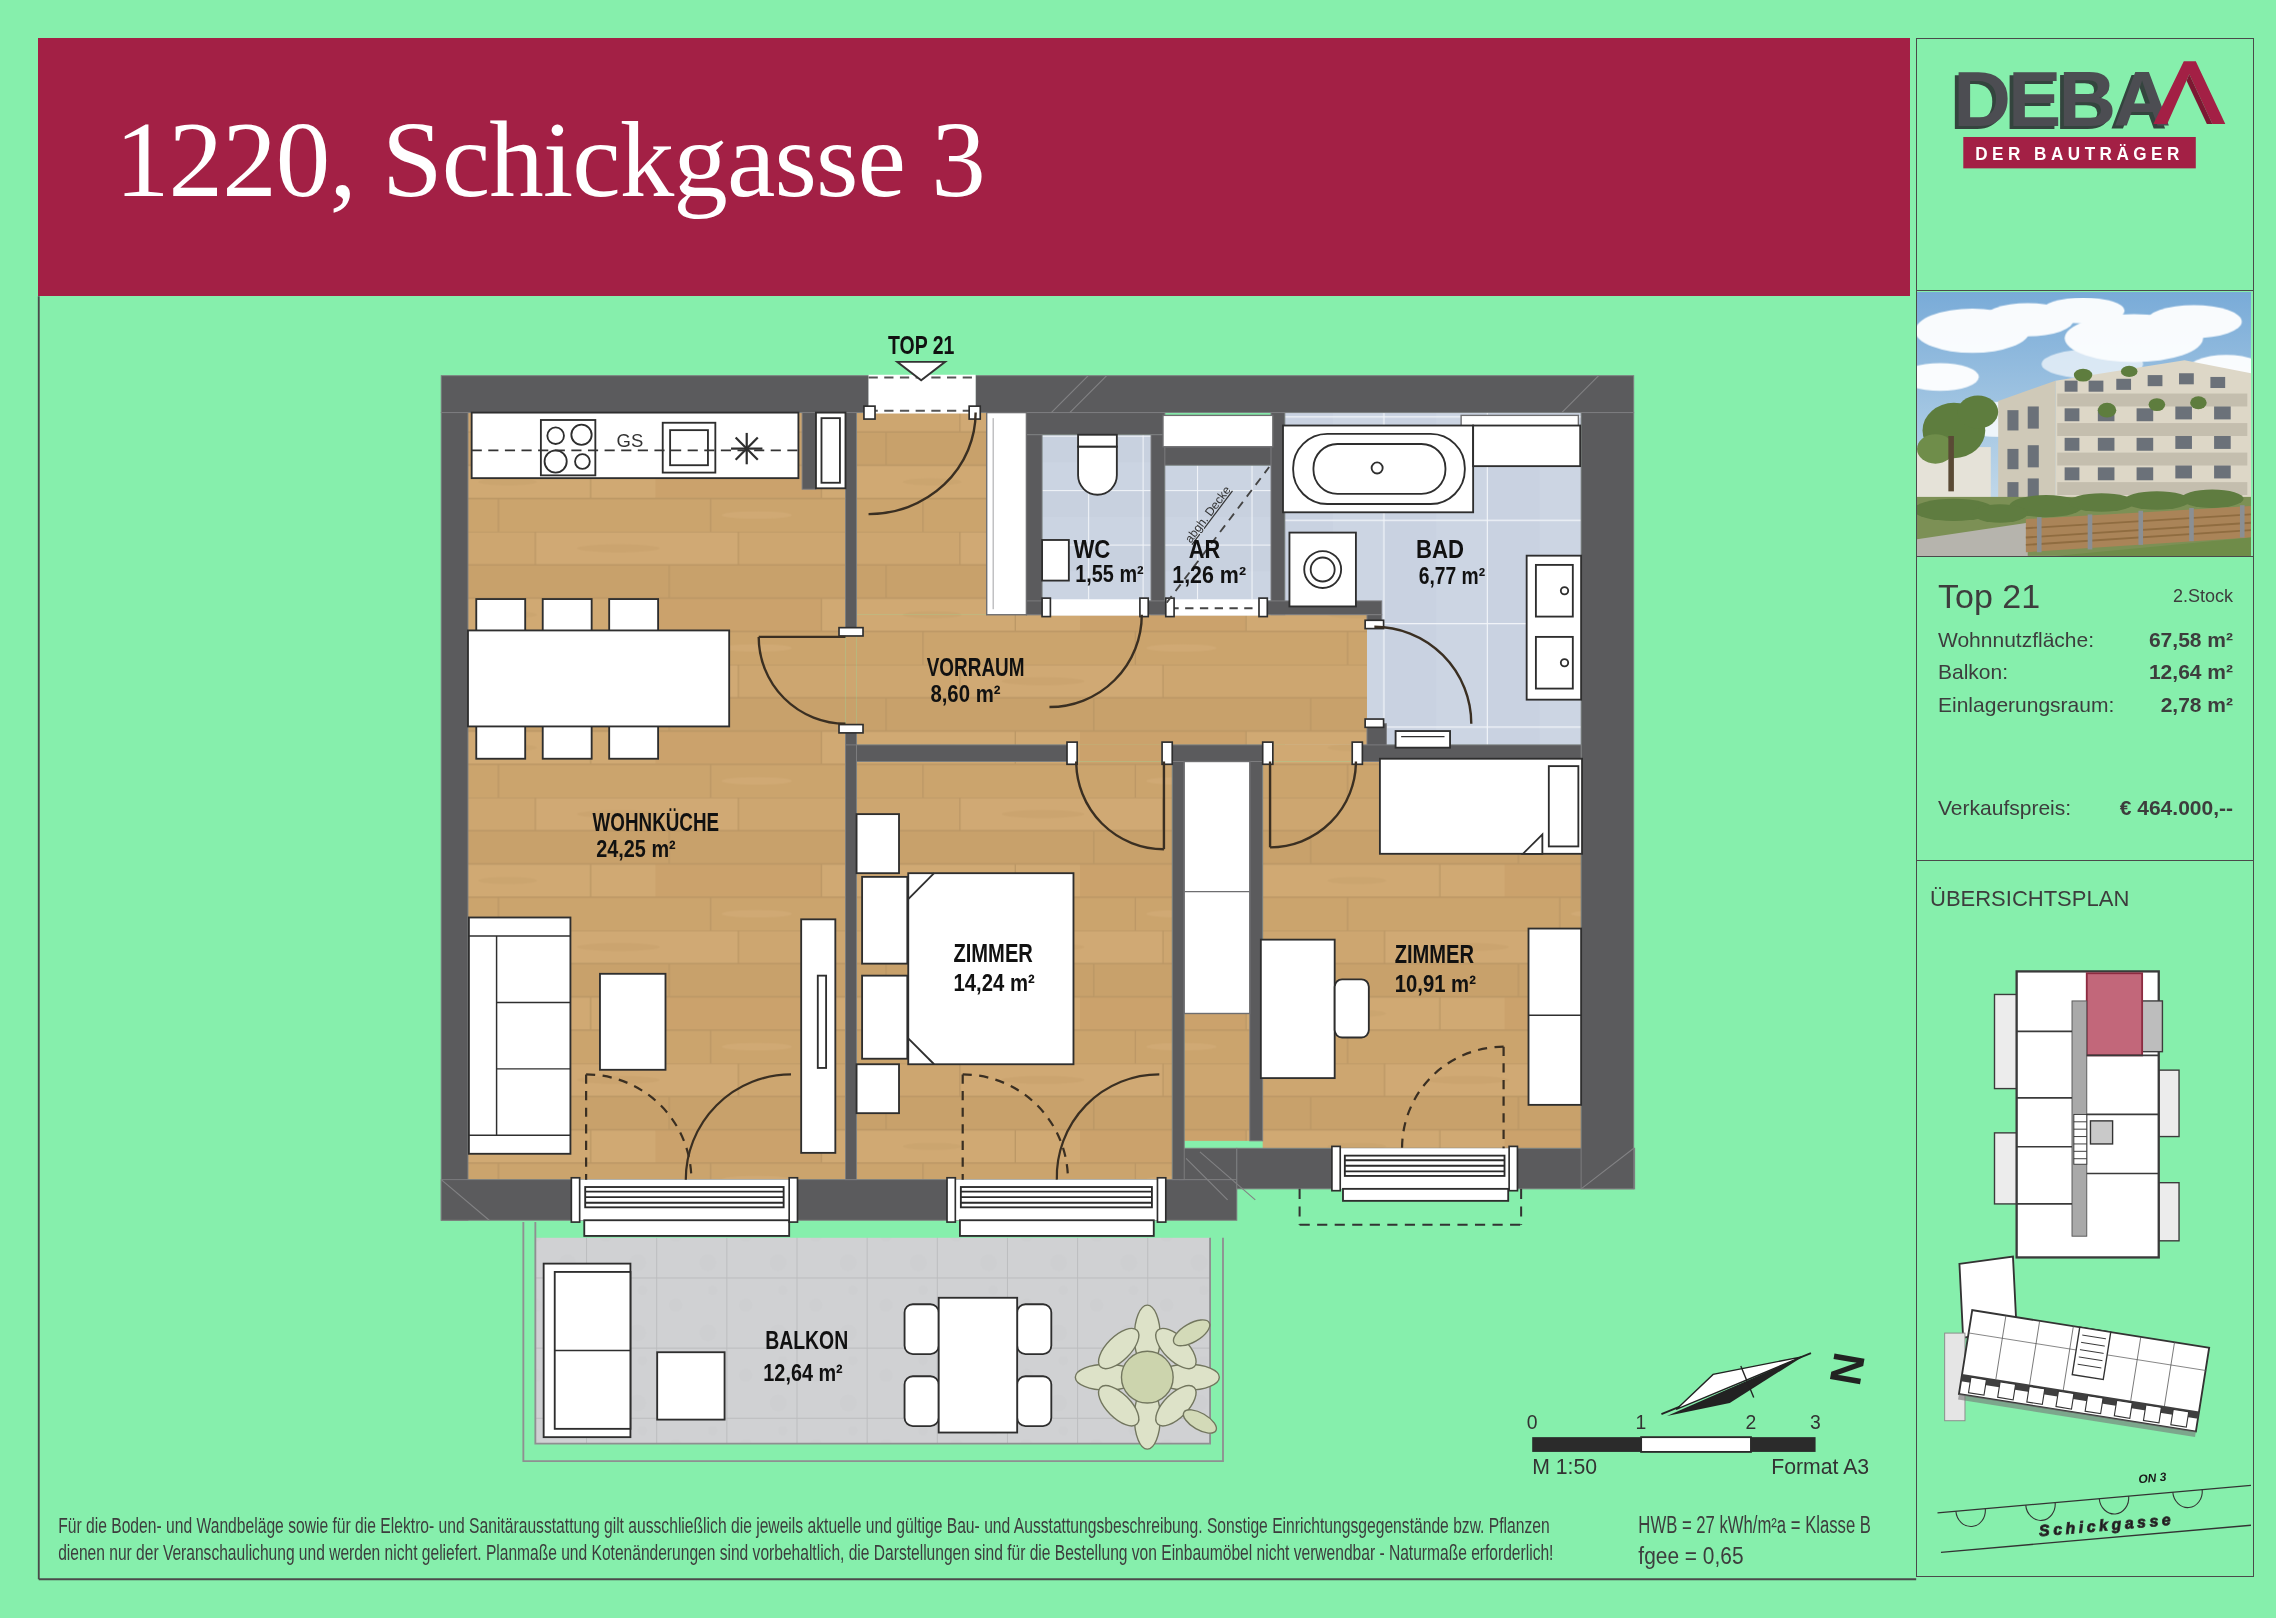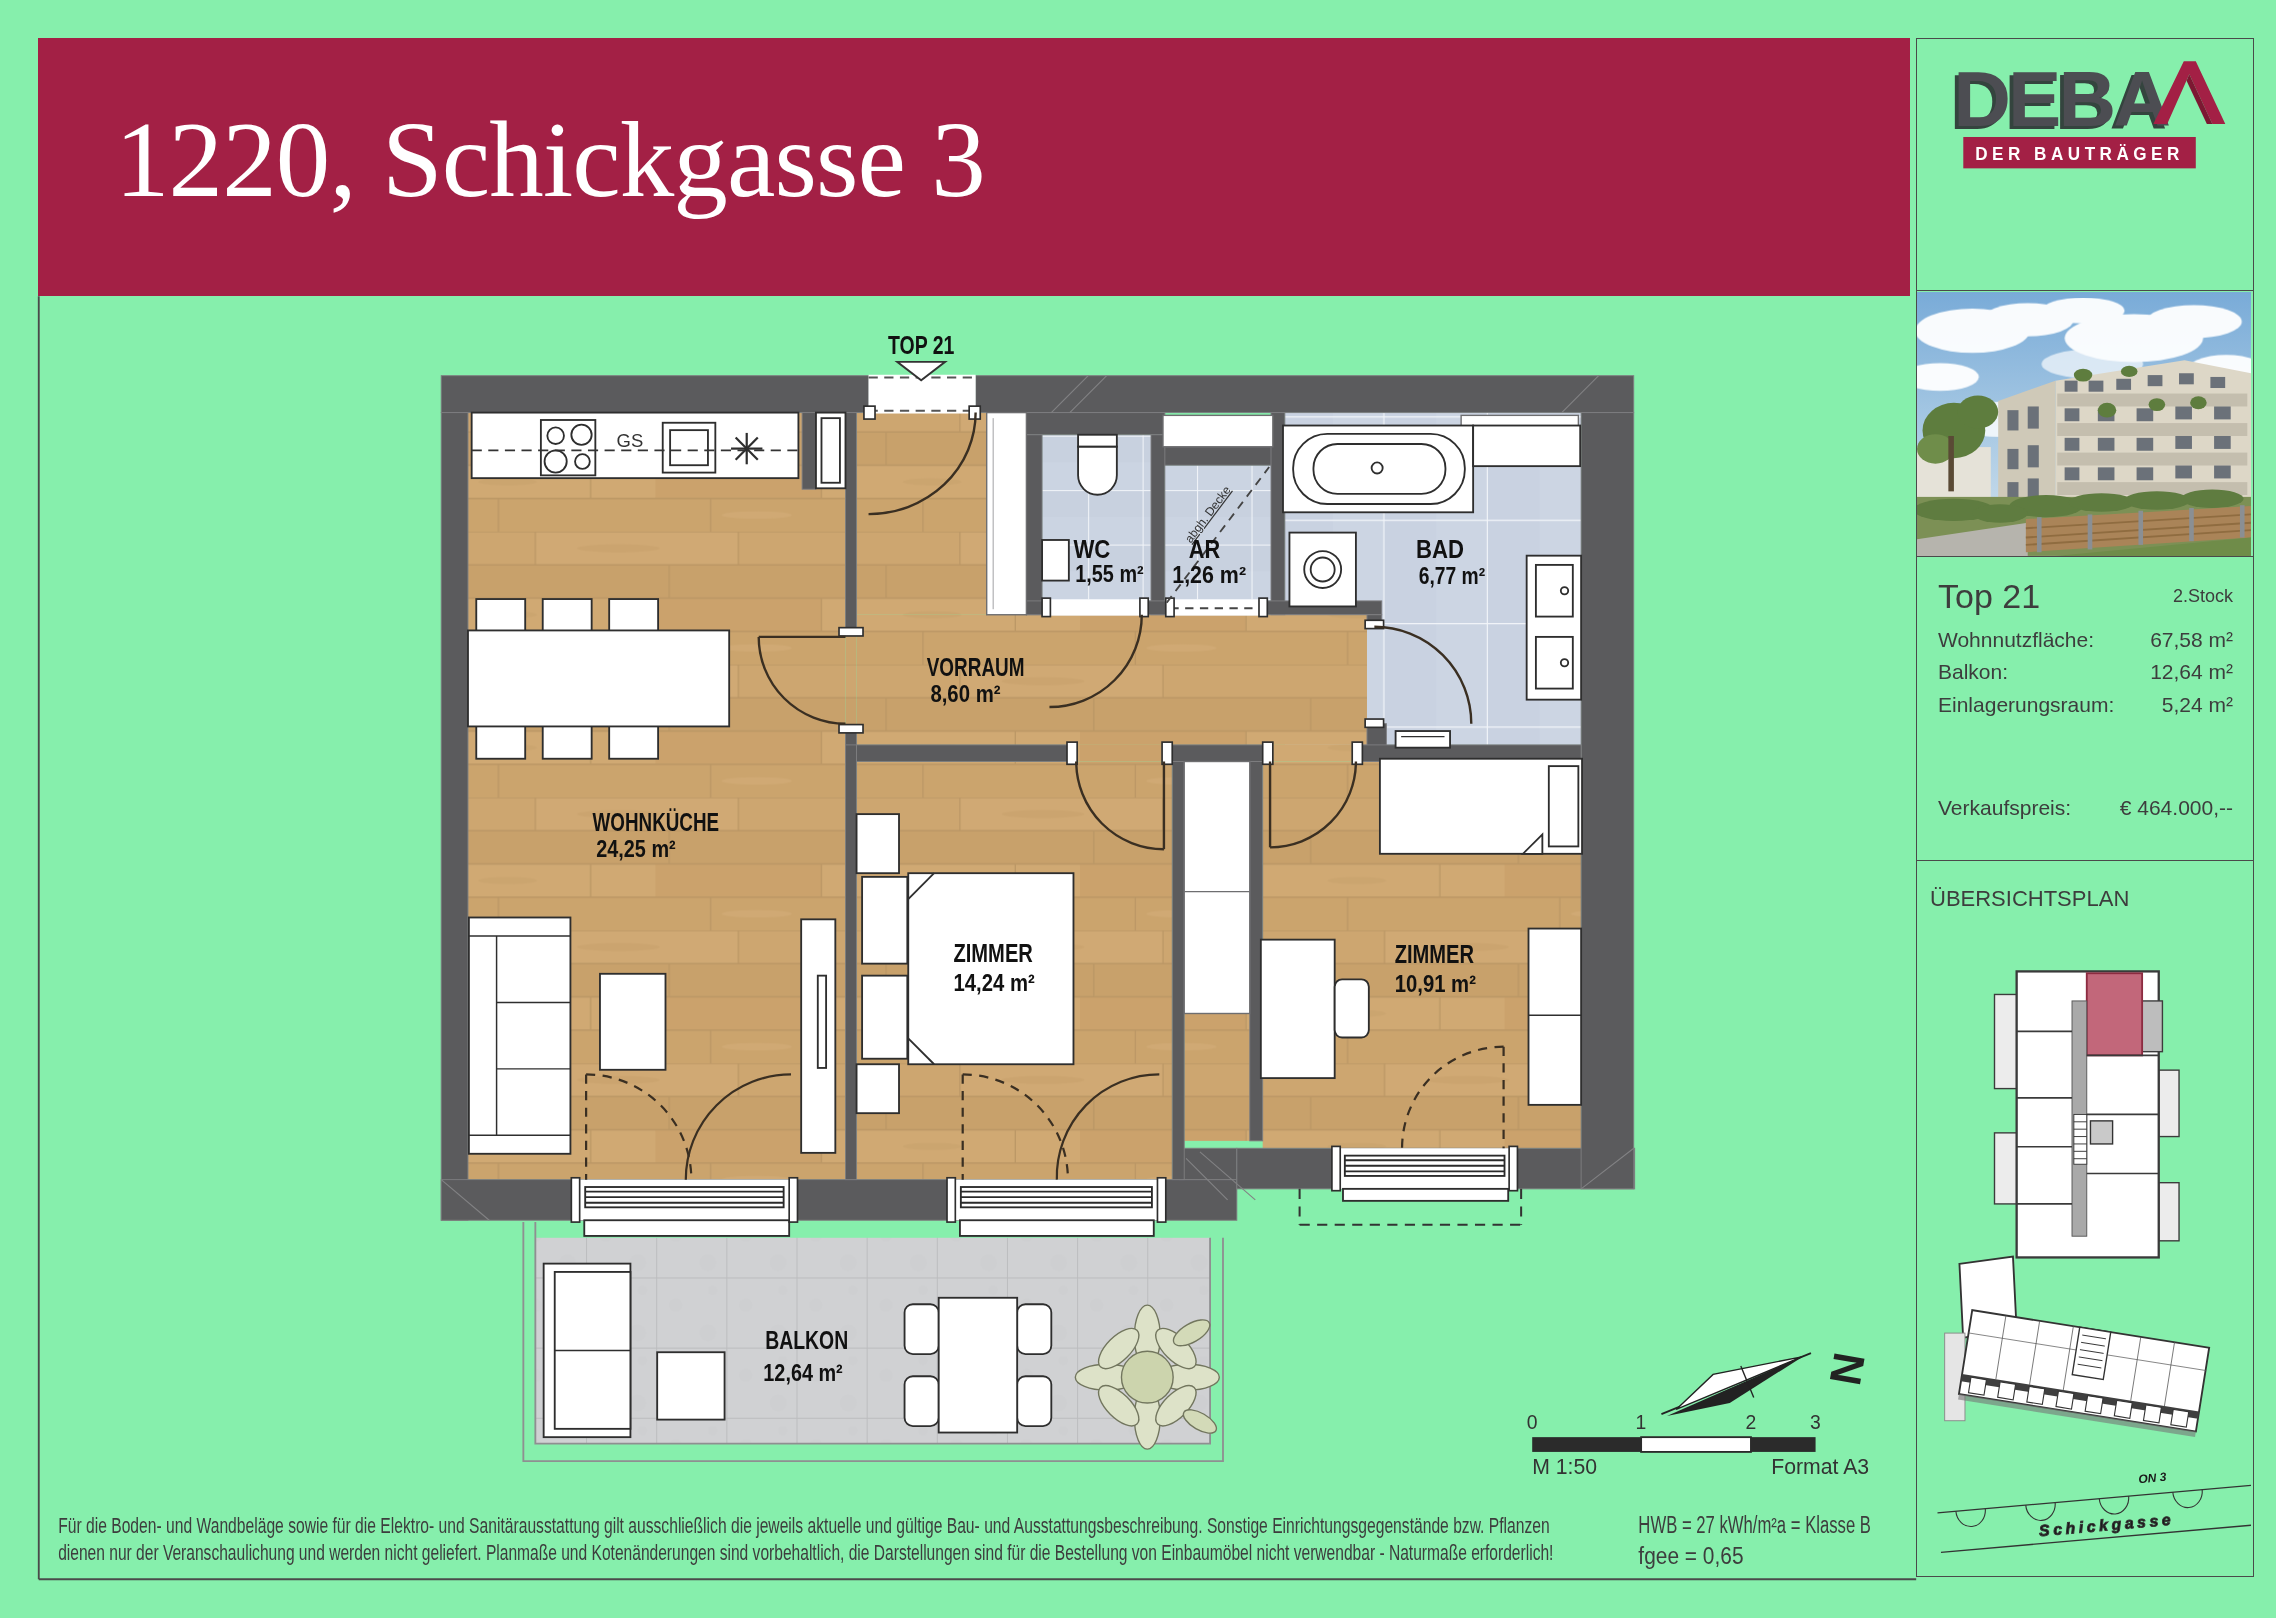--- a/index.html
+++ b/index.html
@@ -8,21 +8,21 @@
   #banner{left:38px;top:38px;width:1872px;height:258px;background:#a32045;}
   #banner span{position:absolute;left:77px;top:59px;color:#fff;font-family:"Liberation Serif",serif;font-size:109px;letter-spacing:-0.9px;}
   #sidebar{left:1916px;top:38px;width:338px;height:1539px;border:1.8px solid #4a4a4a;box-sizing:border-box;}
   .sbline{position:absolute;left:0;width:100%;height:0;border-top:1.8px solid #4a4a4a;}
   #addr{position:absolute;left:0;top:150px;width:100%;text-align:center;color:#3d3d3d;font-size:17.5px;line-height:22px;white-space:nowrap;}
   #addr .r{text-align:right;padding-right:57px;}
   #top21box{position:absolute;left:0;top:519px;width:100%;}
   #top21box .h1{position:absolute;left:21px;top:18.5px;font-size:34px;color:#3d3d3d;}
   #top21box .h2{position:absolute;right:20px;top:28px;font-size:18px;color:#3d3d3d;}
   .row{position:absolute;left:21px;right:20px;font-size:21px;color:#3d3d3d;}
-  .row b{font-weight:normal;float:right;}
+  .row b{font-weight:bold;float:right;}
   #uebtitle{position:absolute;left:13px;top:847px;width:100%;font-size:22px;color:#3d3d3d;}
 </style>
 </head>
 <body>
 <div id="page">
 <div id="banner" class="abs">
       <span>1220, Schickgasse 3</span>
     </div>
 <div id="sidebar" class="abs">
   <div class="sbline" style="top:251px"></div>
@@ -135,21 +135,21 @@
           <rect x="295" y="234" width="5" height="36"></rect>
           <rect x="350" y="231" width="5" height="35"></rect>
         </g>
     <polygon points="150,286 362,266 362,286" fill="#6f8c49"></polygon>
   </svg>
   <div id="top21box">
     <div class="h1">Top 21</div>
         <div class="h2">2.Stock</div>
     <div class="row" style="top:70px">Wohnnutzfläche: <b>67,58 m²</b></div>
     <div class="row" style="top:102px">Balkon: <b>12,64 m²</b></div>
-    <div class="row" style="top:135px">Einlagerungsraum: <b>5,24 m²</b></div>
+    <div class="row" style="top:135px">Einlagerungsraum: <b>2,78 m²</b></div>
     <div class="row" style="top:238px">Verkaufspreis: <b>€ 464.000,--</b></div>
   </div>
   <div id="uebtitle">ÜBERSICHTSPLAN</div>
   <svg class="abs" style="left:0px;top:923px" width="334" height="613" viewBox="2078 1043 362 664">
     <g stroke="#3c3c3c" stroke-width="1.5" fill="#ececec">
       <rect x="2162" y="1078" width="24" height="102"></rect>
       <rect x="2162" y="1228" width="24" height="77"></rect>
       <rect x="2340" y="1160" width="22" height="72"></rect>
       <rect x="2340" y="1282" width="22" height="63"></rect>
     </g>

